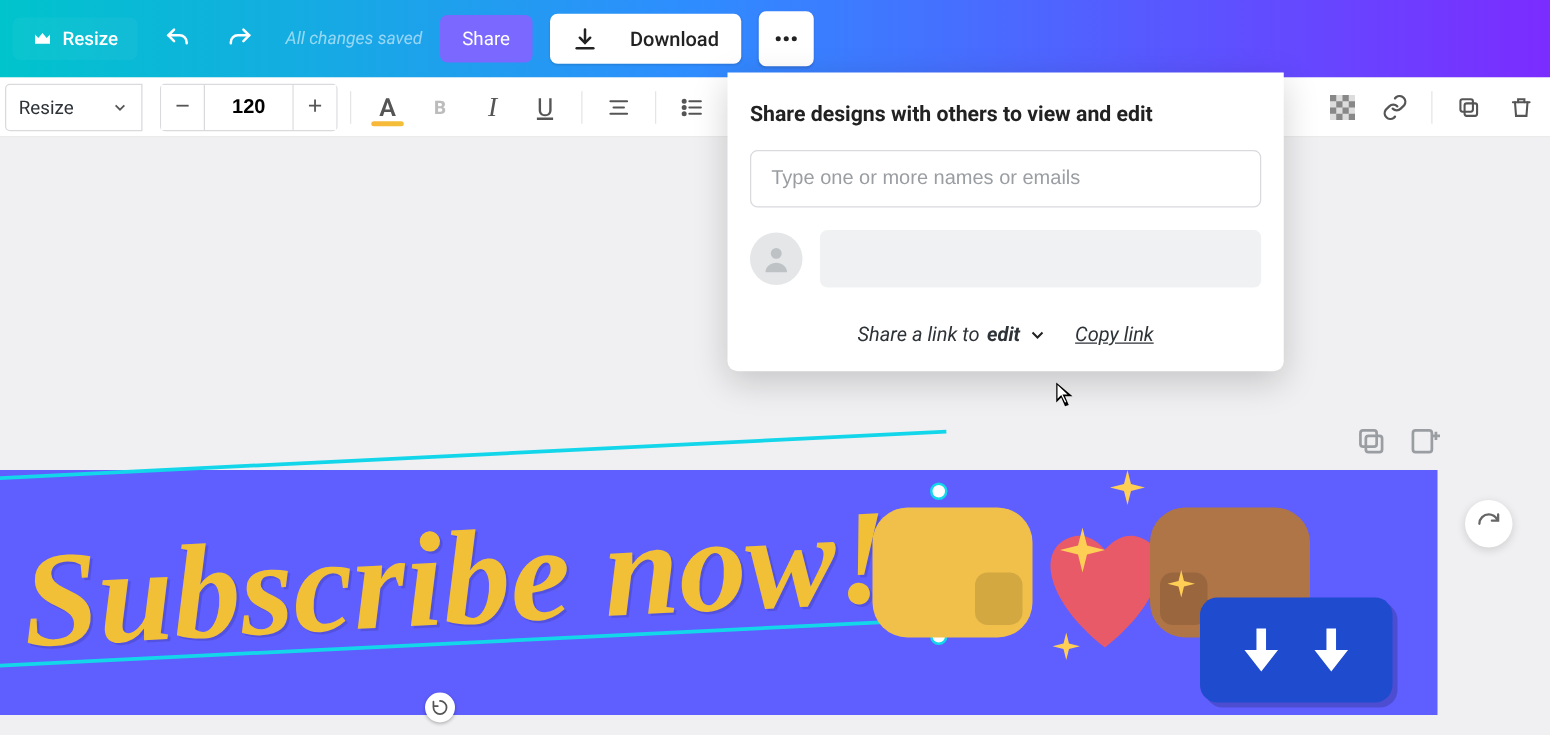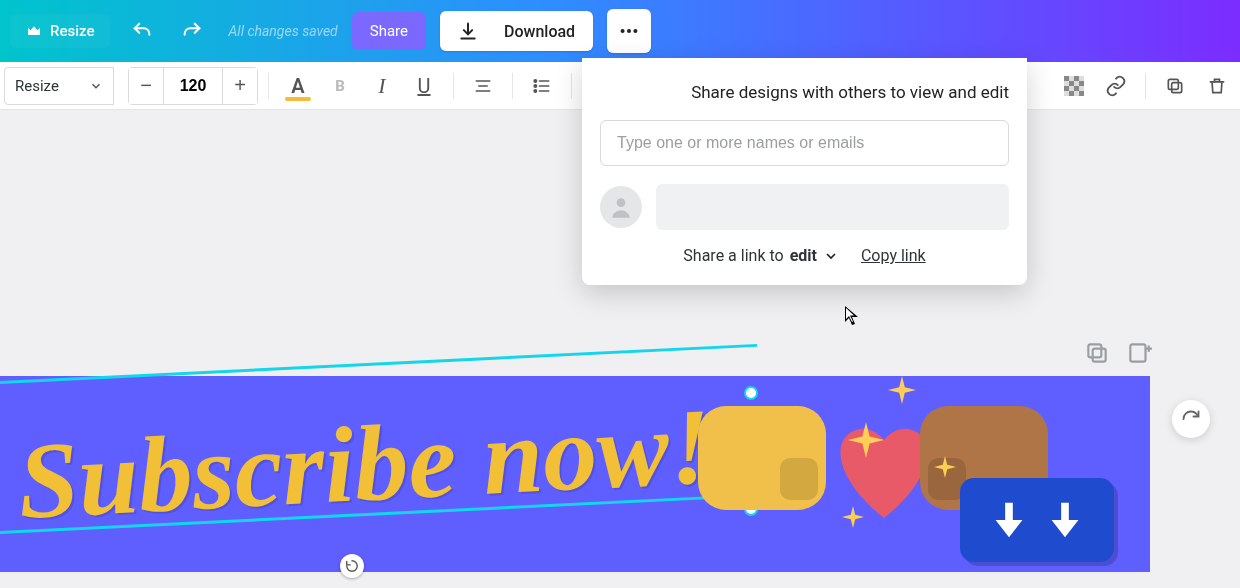--- a/index.html
+++ b/index.html
@@ -50,47 +50,47 @@
   .tools {
     height:48px; background:var(--toolbar-bg); display:flex; align-items:center; gap:4px;
     padding:0 4px; border-bottom:1px solid var(--toolbar-border); font-size:15px;
   }
   .t-font { width:110px; height:38px; border:1px solid #d9d9de; border-radius:4px 0 0 4px;
     display:flex; align-items:center; justify-content:space-between; padding:0 10px; cursor:pointer;}
   .t-size { display:flex; align-items:center; border:1px solid #d9d9de; border-radius:4px;
     height:38px; margin-left:10px; }
   .t-size button { width:34px; height:100%; border:none; background:#fff; font-size:20px;
     cursor:pointer; color:#555; }
-  .t-size input { width:60px; text-align:center; border:none; border-left:1px solid #d9d9de;
+  .t-size input { width:72px; text-align:center; border:none; border-left:1px solid #d9d9de;
     border-right:1px solid #d9d9de; height:100%; font-size:16px; font-weight:600; }
   .t-ico { width:38px; height:38px; display:flex; align-items:center; justify-content:center;
     cursor:pointer; border-radius:4px; color:#555; }
   .t-sep { width:1px; height:26px; background:var(--toolbar-border); margin:0 6px; }
   .t-spacer { flex:1; }
   .t-color-A { position:relative; width:38px; text-align:center; font-size:20px; font-weight:600; }
   .t-color-A .bar { position:absolute; left:6px; right:6px; bottom:4px; height:4px;
     background:linear-gradient(90deg,#f9b63a,#f2c037); border-radius:2px; }
 
   
   .popover {
     position:absolute; left:582px; top:58px; width:445px; background:#fff;
     border-radius:0 0 8px 8px; box-shadow:0 8px 28px rgba(0,0,0,.18);
     padding:18px 18px 20px; z-index:50; font-size:15px;
   }
-  .pop-title { text-align:right; font-size:17px; font-weight:400; color:#222;
+  .pop-title { text-align:left; font-size:17px; font-weight:700; color:#222;
     margin:6px 0 18px; }
   .pop-input { width:100%; height:46px; border:1px solid #d9d9de; border-radius:6px;
     padding:0 16px; font-size:16px; color:#333; }
   .pop-input::placeholder { color:#9a9ea2; }
   .pop-row { display:flex; align-items:center; gap:14px; margin-top:18px; }
   .pop-avatar { width:42px; height:42px; border-radius:50%; background:#e4e6e8;
     display:flex; align-items:center; justify-content:center; }
   .pop-perm { flex:1; height:46px; background:#f0f1f2; border-radius:6px; }
   .pop-foot { display:flex; justify-content:center; align-items:center; gap:22px;
-    margin-top:16px; font-size:16px; }
+    margin-top:28px; font-size:16px;font-style:italic; }
   .pop-foot .perm { display:flex; align-items:center; gap:6px; cursor:pointer; }
   .pop-foot .copy { text-decoration:underline; cursor:pointer; }
   .cursor { position:absolute; left:843px; top:305px; pointer-events:none; z-index:60; }
 
   
   .canvas-tools { position:absolute; right:88px; top:340px; display:flex; gap:16px; }
   .mini-ico { width:26px; height:26px; color:#9a9ea2; cursor:pointer; }
   .round-fab { position:absolute; right:30px; top:400px; width:38px; height:38px; border-radius:50%;
     background:#fff; box-shadow:0 2px 8px rgba(0,0,0,.15); display:flex; align-items:center;
     justify-content:center; cursor:pointer; }

